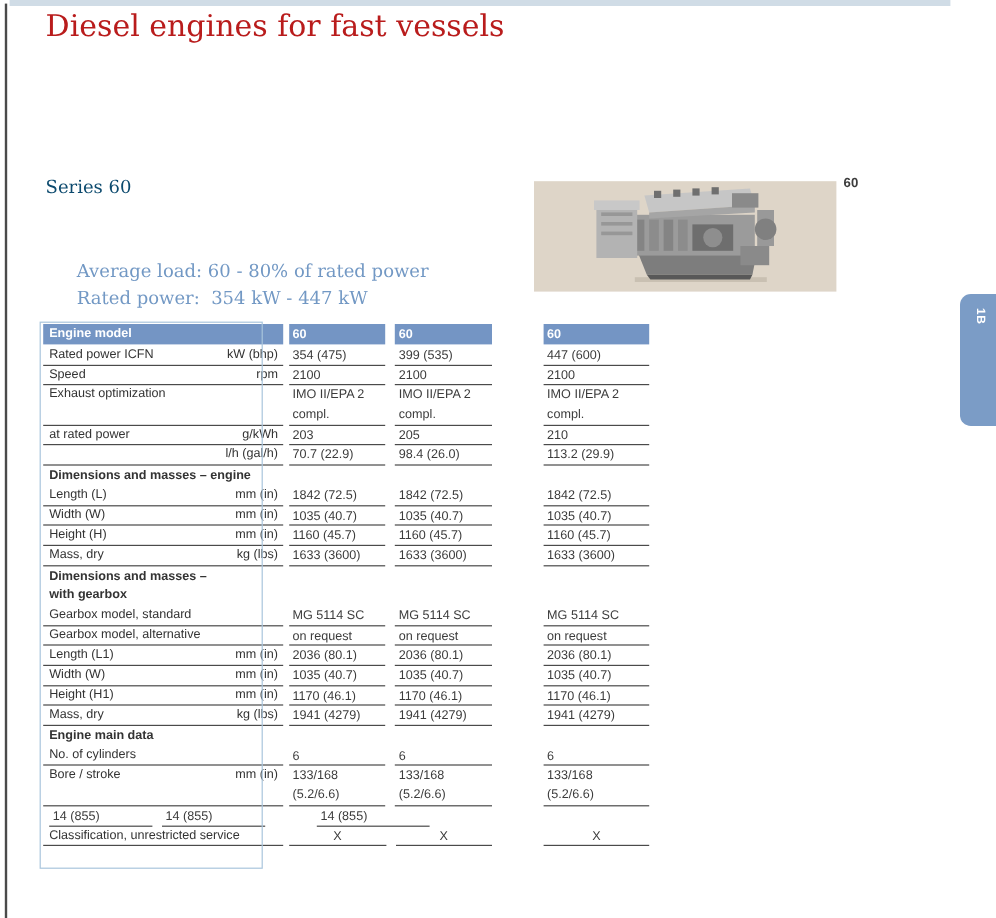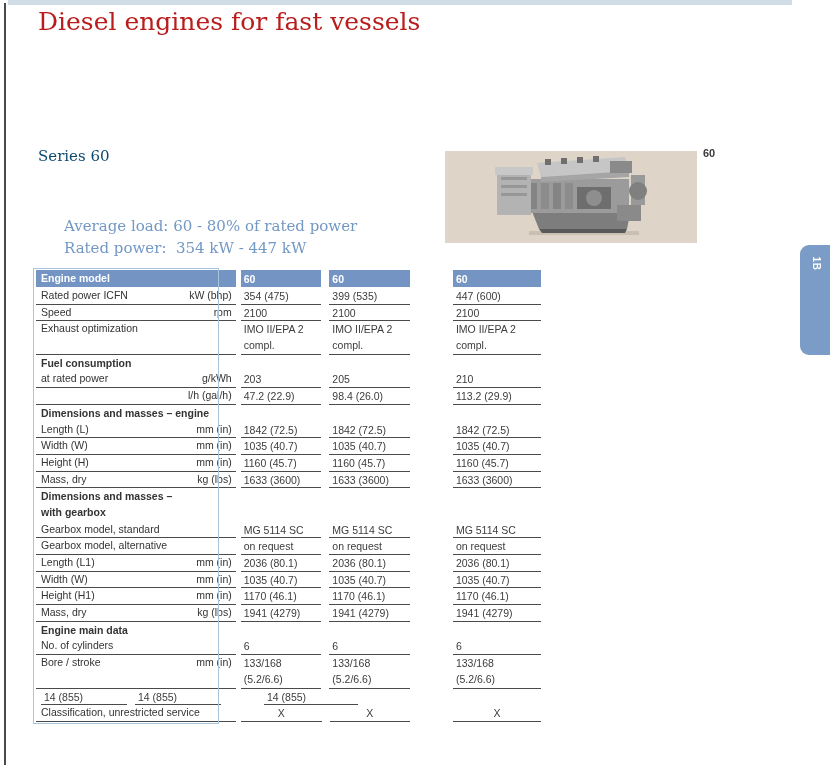--- a/index.html
+++ b/index.html
@@ -173,48 +173,41 @@
       </div>
       <div class="c-v">
         <span>IMO II/EPA 2</span>
         <span>compl.</span>
       </div>
       <div class="c-v last">
         <span>IMO II/EPA 2</span>
         <span>compl.</span>
       </div>
     </div>
-    <div class="row section">
-      <div class="c-label">
-        <div>
-          <span>Fuel consumption</span>
-        </div>
-      </div>
-    </div>
     <div class="row data">
       <div class="c-label">
         <span>at rated power</span>
         <span class="unit">g/kWh</span>
       </div>
       <div class="c-v first">
         <span>203</span>
       </div>
       <div class="c-v">
         <span>205</span>
       </div>
       <div class="c-v last">
         <span>210</span>
       </div>
     </div>
     <div class="row data">
       <div class="c-label">
         <span class="unit">l/h (gal/h)</span>
       </div>
       <div class="c-v first">
-        <span>47.2 (22.9)</span>
+        <span>70.7 (22.9)</span>
       </div>
       <div class="c-v">
         <span>98.4 (26.0)</span>
       </div>
       <div class="c-v last">
         <span>113.2 (29.9)</span>
       </div>
     </div>
     <div class="row section">
       <div class="c-label">

